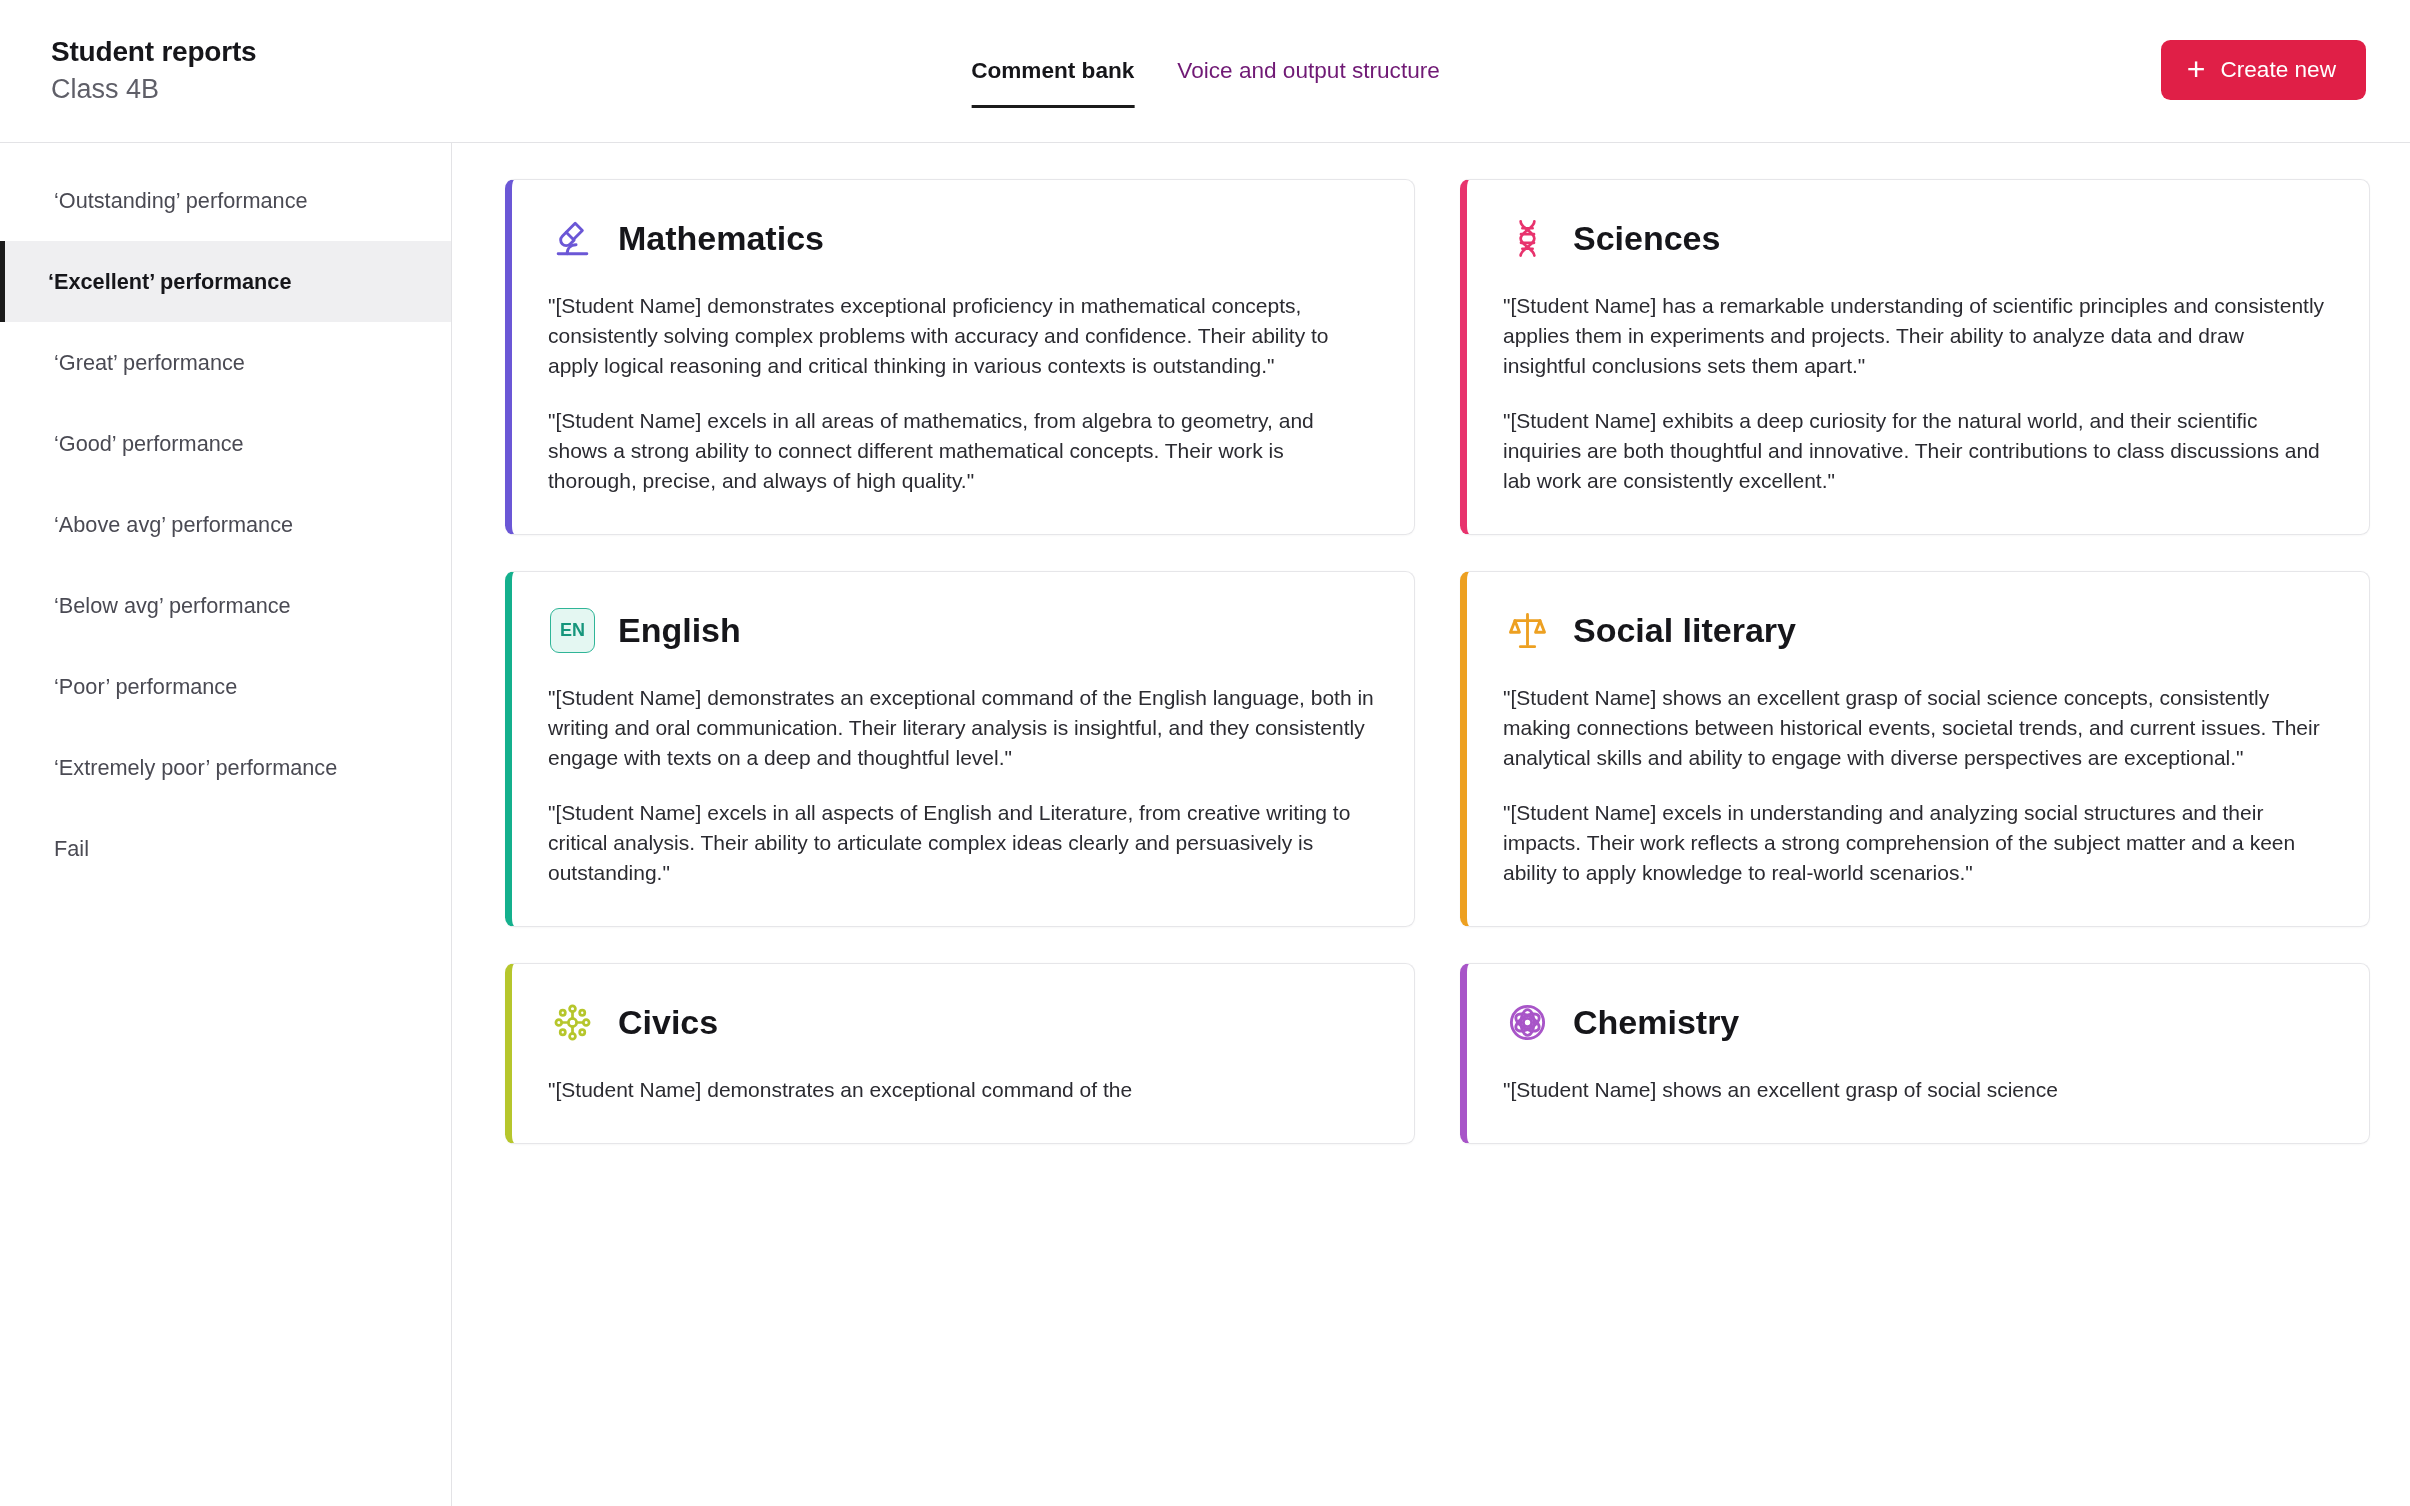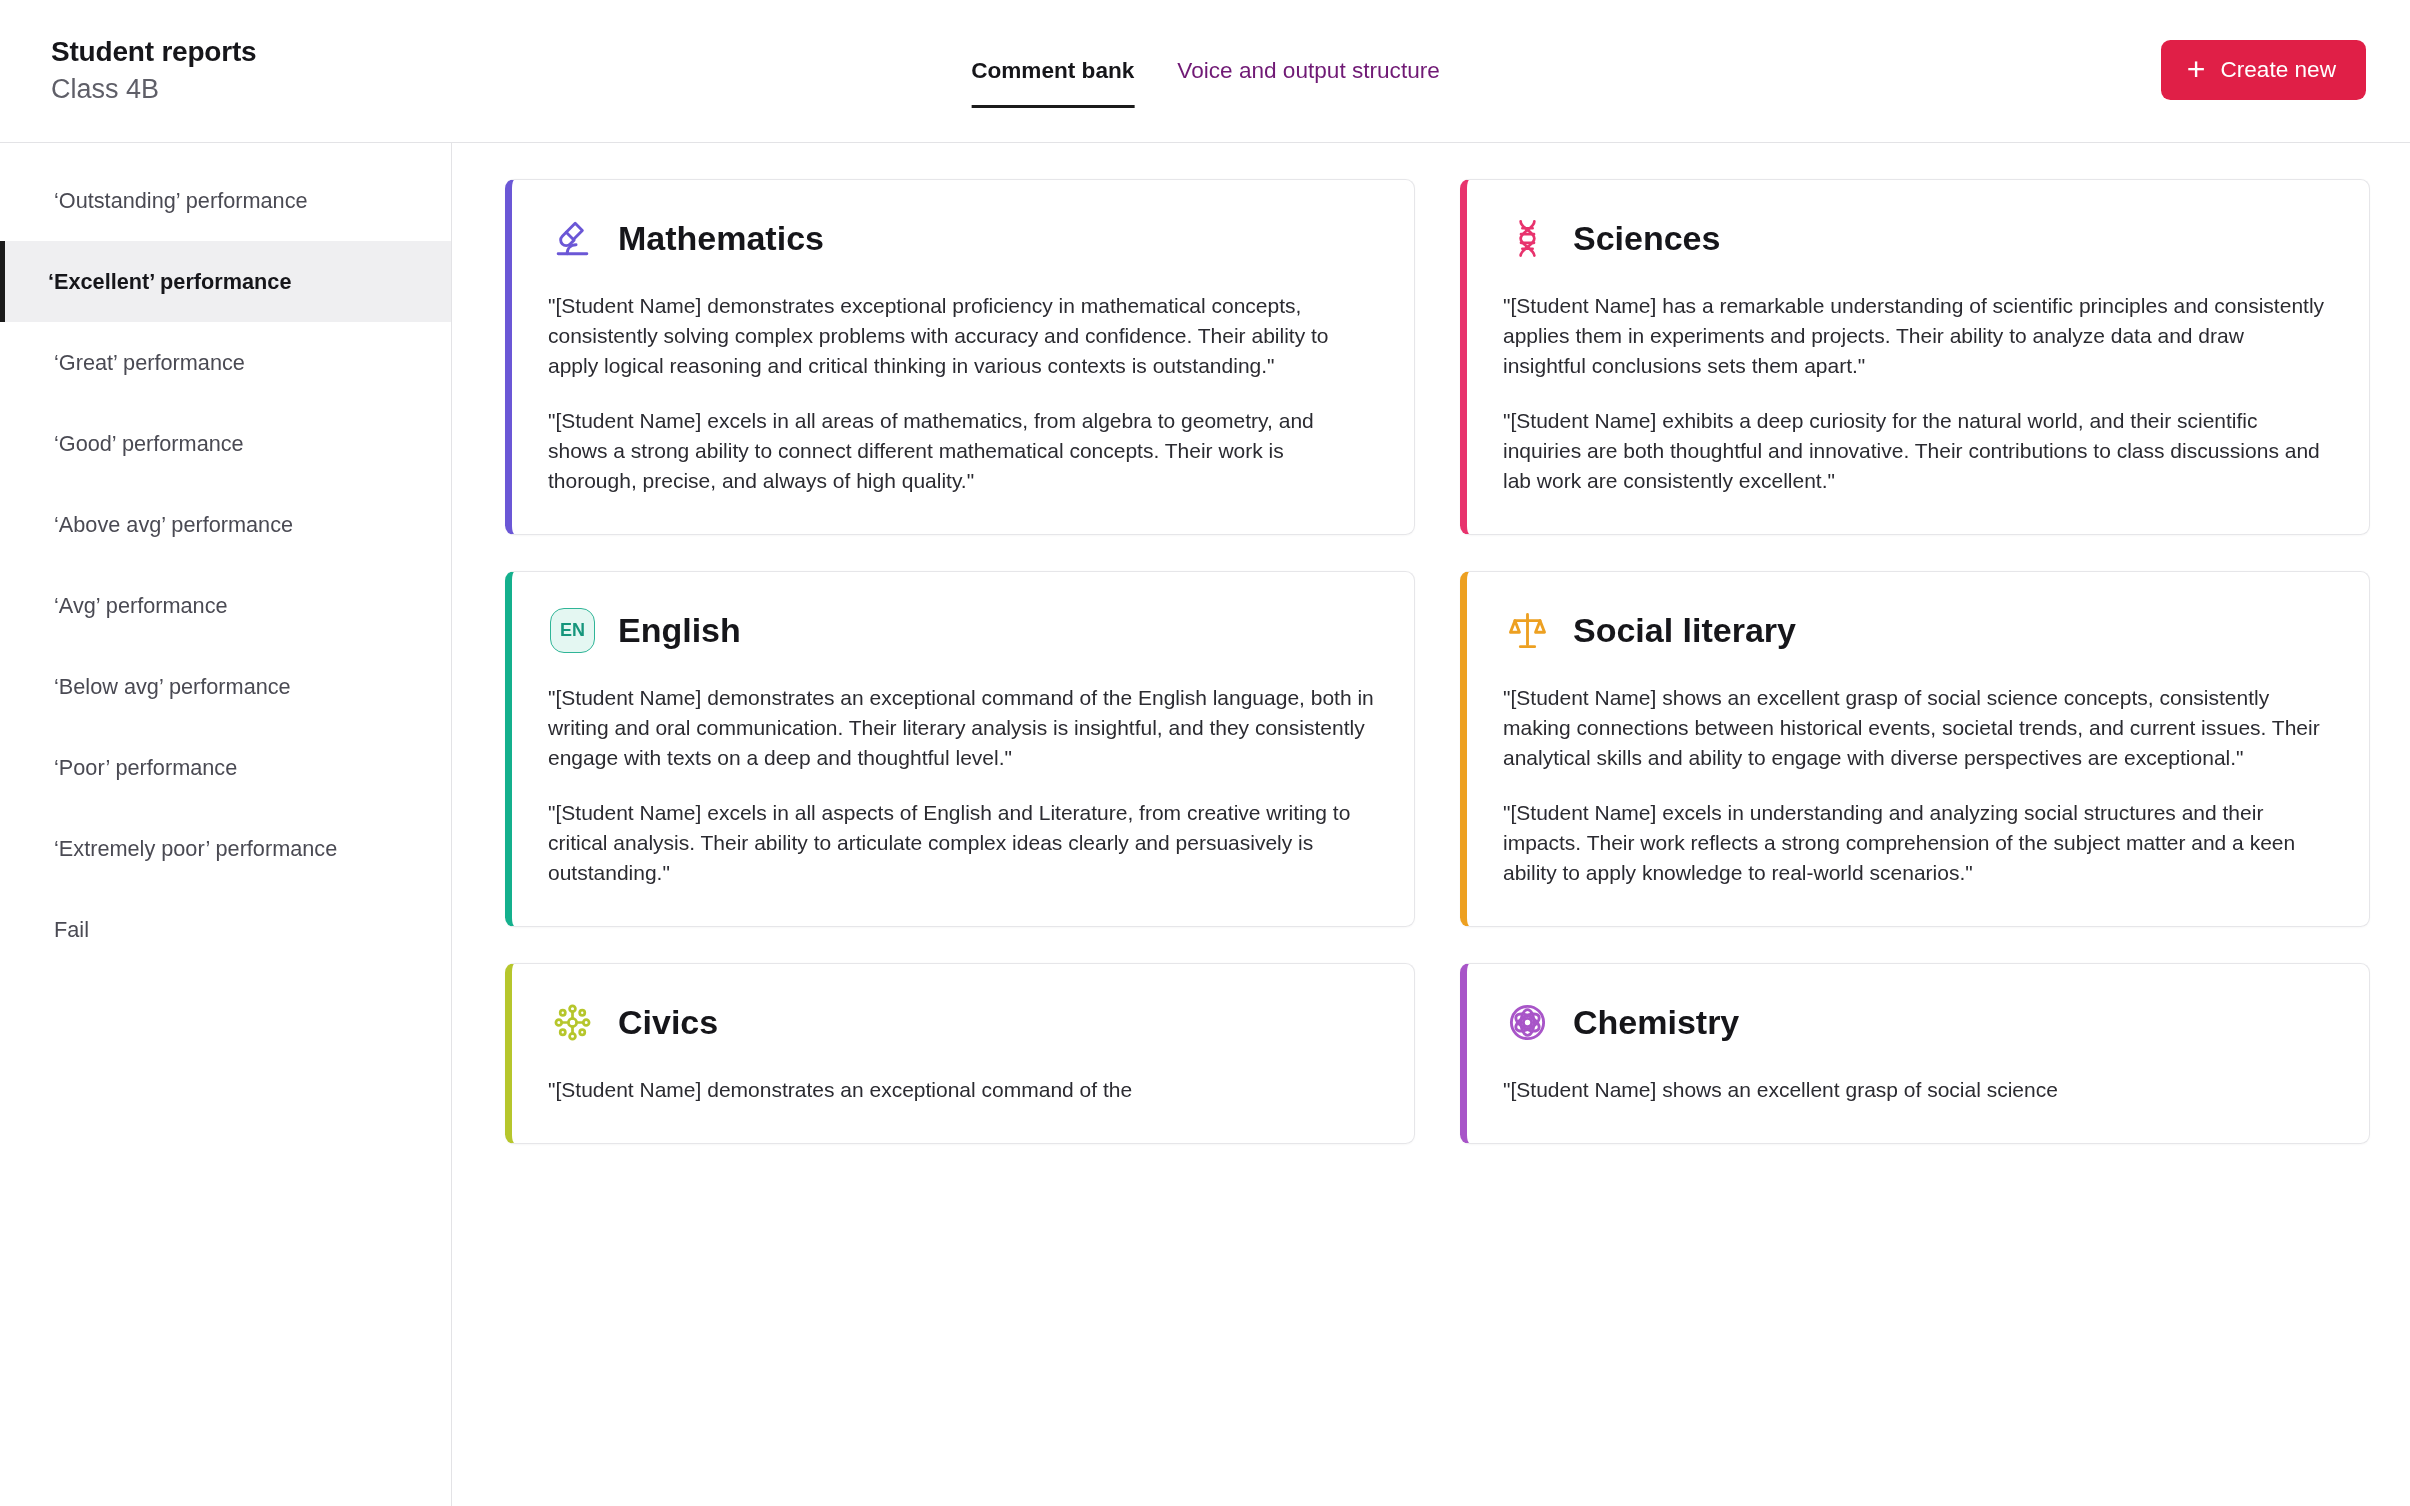--- a/index.html
+++ b/index.html
@@ -152,21 +152,21 @@
     height: 49px;
     display: flex;
     align-items: center;
     justify-content: center;
     flex: 0 0 49px;
   }
   .card-icon svg { display: block; }
   .en-badge {
     width: 45px;
     height: 45px;
-    border-radius: 14px;
+    border-radius: 9px;
     border: 1.9px solid #2fb597;
     background: #e4f7f2;
     color: #16967c;
     font-size: 18px;
     font-weight: bold;
     display: flex;
     align-items: center;
     justify-content: center;
   }
   .card-title {
@@ -204,21 +204,20 @@
   </div>
 
   <div class="body">
 
     <div class="sidebar">
       <div class="side-item">‘Outstanding’ performance</div>
       <div class="side-item active">‘Excellent’ performance</div>
       <div class="side-item">‘Great’ performance</div>
       <div class="side-item">‘Good’ performance</div>
       <div class="side-item">‘Above avg’ performance</div>
-      <div class="side-item">‘Avg’ performance</div>
       <div class="side-item">‘Below avg’ performance</div>
       <div class="side-item">‘Poor’ performance</div>
       <div class="side-item">‘Extremely poor’ performance</div>
       <div class="side-item">Fail</div>
     </div>
 
     <div class="main">
       <div class="grid">
 
         <div class="card" style="border-left-color:#6b57d6">

